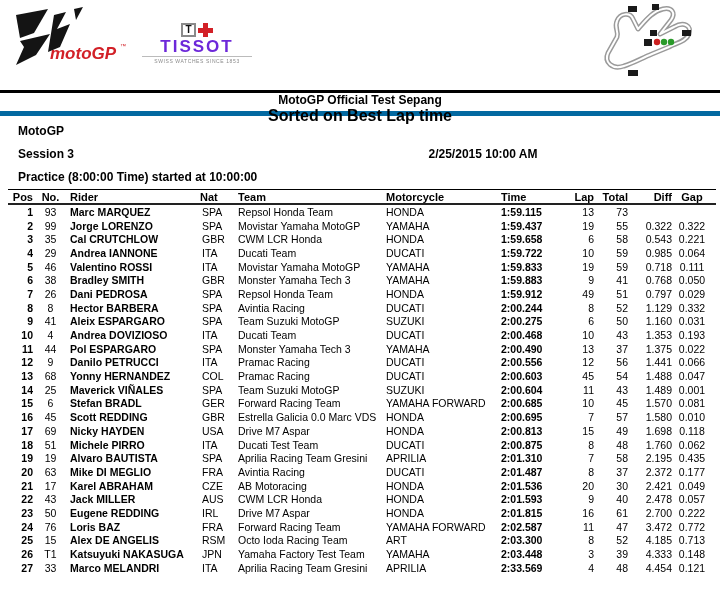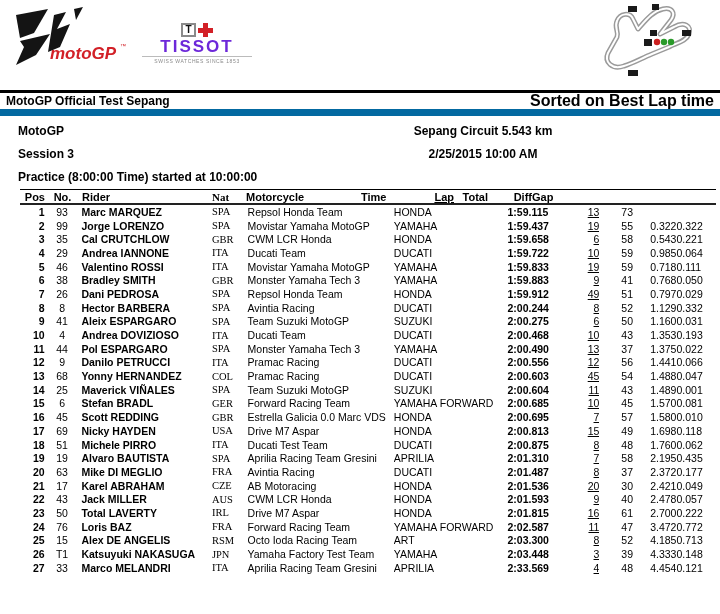--- a/index.html
+++ b/index.html
@@ -16,48 +16,48 @@
   .t-box { width:15px; height:14px; border:2px solid #8a8a8a; color:#111; font-weight:bold; font-size:10px; line-height:10px; display:flex; align-items:center; justify-content:center; }
   .plus-box { position:relative; width:15px; height:14px; }
   .plus-box:before, .plus-box:after { content:""; position:absolute; background:#d22027; }
   .plus-box:before { left:5px; top:0; width:5px; height:14px; }
   .plus-box:after { left:0; top:4.5px; width:15px; height:5px; }
   #tissot-name { font-weight:bold; font-size:17px; letter-spacing:2px; color:#6d28d9; line-height:18px; }
   #tissot-tagline { font-size:5px; letter-spacing:0.6px; color:#8a8a8a; border-top:1px solid #bbb; padding-top:1px; }
   #track-map { position:absolute; right:4px; top:2px; width:122px; height:78px; }
 
   
-  #title-bar { height:26px; border-top:3px solid #000; border-bottom:7px solid #0369a1;
-    display:flex; align-items:center; justify-content:space-between; padding:0 6px; background:#fff; }
+  #title-bar { height:26px; border-top:3px solid #000; border-bottom:5px solid #0369a1;
+    display:flex; align-items:center; justify-content:space-between; padding:0 6px; background:#fff;flex-direction:column; }
   #title-left { font-size:12px; font-weight:bold; }
   #title-right { font-size:16px; font-weight:bold; }
 
   
   #info { position:relative; height:73px; padding-top:4px; }
   .info-row { position:relative; height:23px; }
   .info-left { position:absolute; left:18px; top:4px; font-size:12px; font-weight:bold; }
   .info-center { position:absolute; left:483px; top:4px; transform:translateX(-50%); font-size:12px; font-weight:bold; white-space:nowrap; }
 
   
-  #tbl { padding:0 4px 0 8px;margin-left:12px; }
+  #tbl { padding:0 4px 0 8px; }
   .t-header { display:flex; border-top:1px solid #000; border-bottom:2px solid #222;
     font-size:11px; font-weight:bold; height:16px; align-items:center; }
   .t-row { display:flex; height:13.7px; align-items:center; font-size:10.5px; }
   .cell { white-space:nowrap; overflow:hidden; }
   .c0 { width:25px; text-align:right; font-weight:bold; }
   .c1 { width:29px; text-align:center; padding-left:6px; }
   .c2 { width:138px; padding-left:8px; font-weight:bold; }
-  .c3 { width:34px; padding-left:2px;font-family:Liberation Serif, serif; }
+  .c3 { width:34px; padding-left:2px; }
   .c4 { width:152px; padding-left:4px; }
   .c5 { width:115px; }
   .c6 { width:60px; text-align:left; font-weight:bold; }
-  .c7 { width:33px; text-align:right;text-decoration:underline; }
+  .c7 { width:33px; text-align:right; }
   .c8 { width:34px; text-align:right; }
   .c9 { width:44px; text-align:right; }
-  .c10 { width:40px; text-align:left; }
+  .c10 { width:40px; text-align:center; }
   .t-header .c2, .t-header .c1 { font-weight:bold; text-align:left; }
   .t-header .c1 { text-align:center; }
   .t-header .c3 { padding-left:0; }
 </style>
 </head>
 <body>
 
 <div id="page">
 
   <div id="logo-band">
@@ -101,37 +101,37 @@
   </div>
 
   <div id="title-bar">
     <span id="title-left">MotoGP Official Test Sepang</span>
     <span id="title-right">Sorted on Best Lap time</span>
   </div>
 
   <div id="info">
     <div class="info-row">
       <span class="info-left">MotoGP</span>
-      <span class="info-center">Sepang Circuit 5.543 km</span>
     </div>
     <div class="info-row">
       <span class="info-left">Session 3</span>
       <span class="info-center">2/25/2015 10:00 AM</span>
     </div>
     <div class="info-row">
       <span class="info-left">Practice (8:00:00 Time) started at 10:00:00</span>
     </div>
   </div>
 
   <div id="tbl">
     <div class="t-header">
       <span class="cell c0">Pos</span>
       <span class="cell c1">No.</span>
       <span class="cell c2">Rider</span>
       <span class="cell c3">Nat</span>
+      <span class="cell c4">Team</span>
       <span class="cell c5">Motorcycle</span>
       <span class="cell c6">Time</span>
       <span class="cell c7">Lap</span>
       <span class="cell c8">Total</span>
       <span class="cell c9">Diff</span>
       <span class="cell c10">Gap</span>
     </div>
     <div id="t-body">
         <div class="t-row">
           <span class="cell c0">1</span>
@@ -415,21 +415,21 @@
           <span class="cell c5">HONDA</span>
           <span class="cell c6">2:01.593</span>
           <span class="cell c7">9</span>
           <span class="cell c8">40</span>
           <span class="cell c9">2.478</span>
           <span class="cell c10">0.057</span>
         </div>
         <div class="t-row">
           <span class="cell c0">23</span>
           <span class="cell c1">50</span>
-          <span class="cell c2">Total LAVERTY</span>
+          <span class="cell c2">Eugene REDDING</span>
           <span class="cell c3">IRL</span>
           <span class="cell c4">Drive M7 Aspar</span>
           <span class="cell c5">HONDA</span>
           <span class="cell c6">2:01.815</span>
           <span class="cell c7">16</span>
           <span class="cell c8">61</span>
           <span class="cell c9">2.700</span>
           <span class="cell c10">0.222</span>
         </div>
         <div class="t-row">

